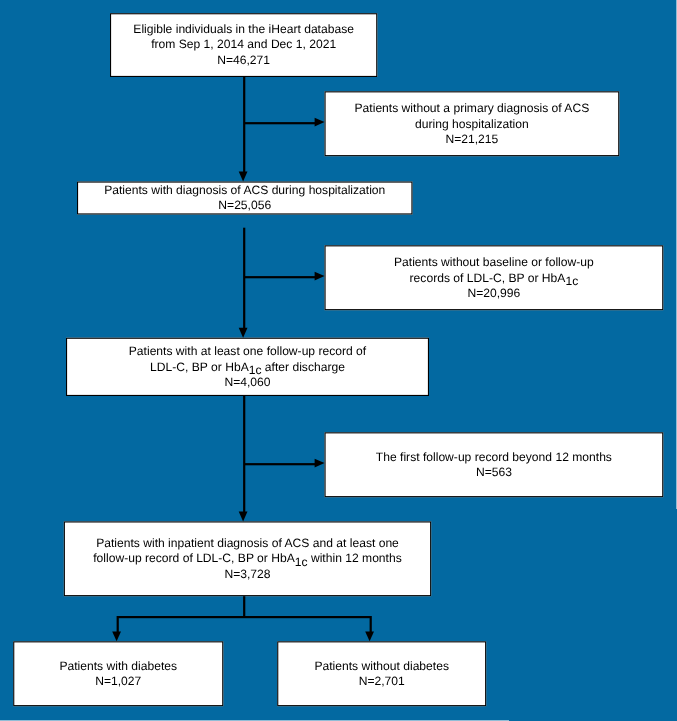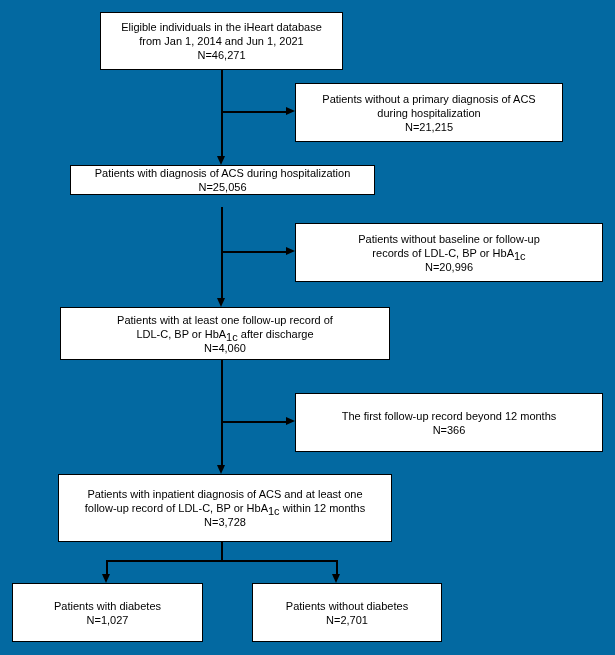--- a/index.html
+++ b/index.html
@@ -60,21 +60,21 @@
     border-left: 9px solid #000000;
   }
 </style>
 </head>
 <body>
 
 <div id="canvas">
 
   <div class="box" style="left:100px; top:12px; width:243px; height:58px;">
     <div class="line">Eligible individuals in the iHeart database</div>
-    <div class="line">from Jan 1, 2014 and Jun 1, 2021</div>
+    <div class="line">from Sep 1, 2014 and Dec 1, 2021</div>
     <div class="line">N=46,271</div>
   </div>
 
   <div class="box" style="left:295px; top:83px; width:268px; height:59px;">
     <div class="line">Patients without a primary diagnosis of ACS</div>
     <div class="line">during hospitalization</div>
     <div class="line">N=21,215</div>
   </div>
 
   <div class="box" style="left:70px; top:165px; width:305px; height:30px;">
@@ -93,21 +93,21 @@
   <div class="box" style="left:60px; top:307px; width:330px; height:53px;">
     <div class="line">Patients with at least one follow-up record of</div>
     <div class="line">
       <span>LDL-C, BP or HbA</span><sub>1c</sub><span> after discharge</span>
     </div>
     <div class="line">N=4,060</div>
   </div>
 
   <div class="box" style="left:295px; top:393px; width:308px; height:59px;">
     <div class="line">The first follow-up record beyond 12 months</div>
-    <div class="line">N=366</div>
+    <div class="line">N=563</div>
   </div>
 
   <div class="box" style="left:58px; top:474px; width:334px; height:68px;">
     <div class="line">Patients with inpatient diagnosis of ACS and at least one</div>
     <div class="line">
       <span>follow-up record of LDL-C, BP or HbA</span><sub>1c</sub><span> within 12 months</span>
     </div>
     <div class="line">N=3,728</div>
   </div>
 

